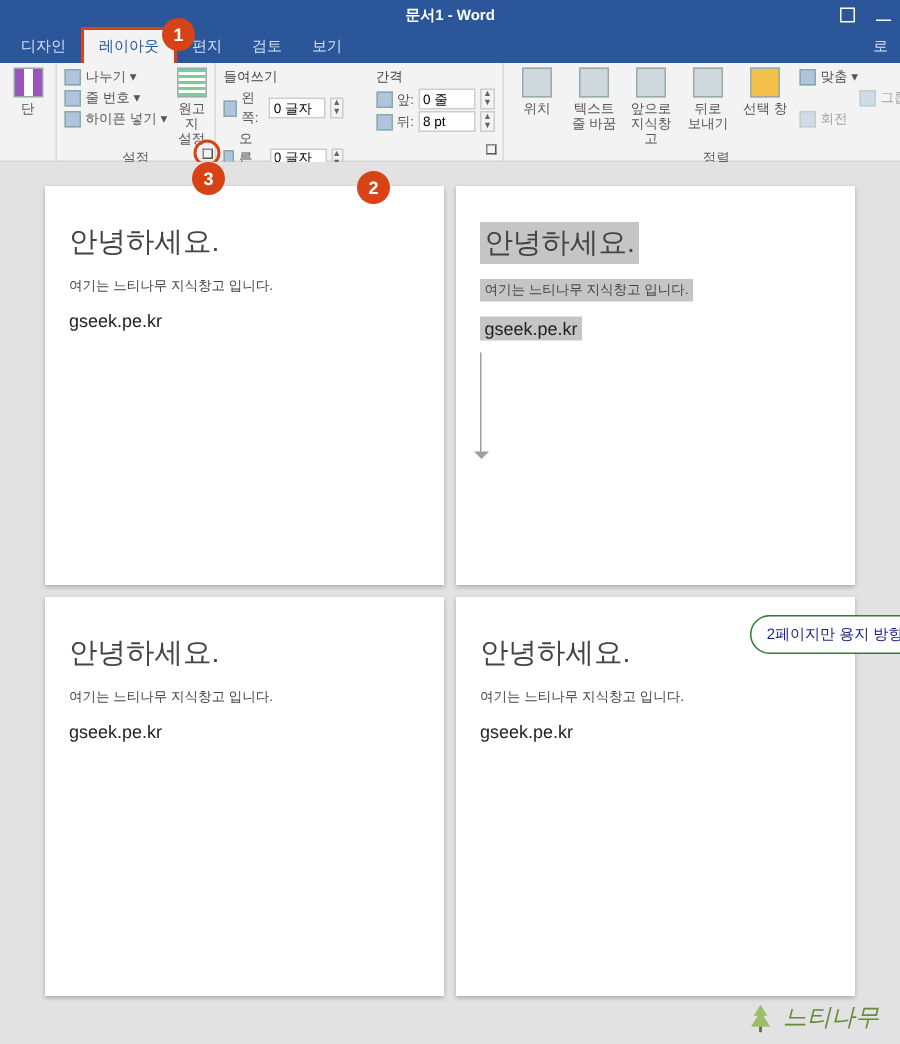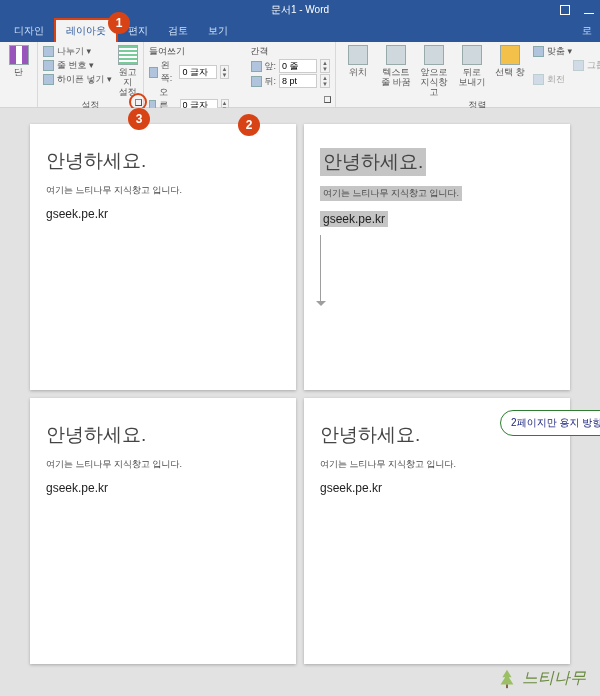--- a/index.html
+++ b/index.html
@@ -16,20 +16,21 @@
 
   
   .titlebar {
     background: #2b579a;
     color: #fff;
     height: 20px;
     display: flex;
     align-items: center;
     position: relative;
     font-size: 10px;
+    font-weight: bold;
   }
   .titlebar .title { position: absolute; left: 50%; transform: translateX(-50%); }
   .titlebar .win-icons { position: absolute; right: 6px; display: flex; gap: 14px; align-items: center; }
   .win-icon { width: 10px; height: 10px; border: 1px solid #fff; }
   .win-icon.min { border: none; border-bottom: 1px solid #fff; height: 1px; margin-top: 6px; width: 10px; }
 
   
   .tabs {
     background: #2b579a;
     color: #cfe0f5;

